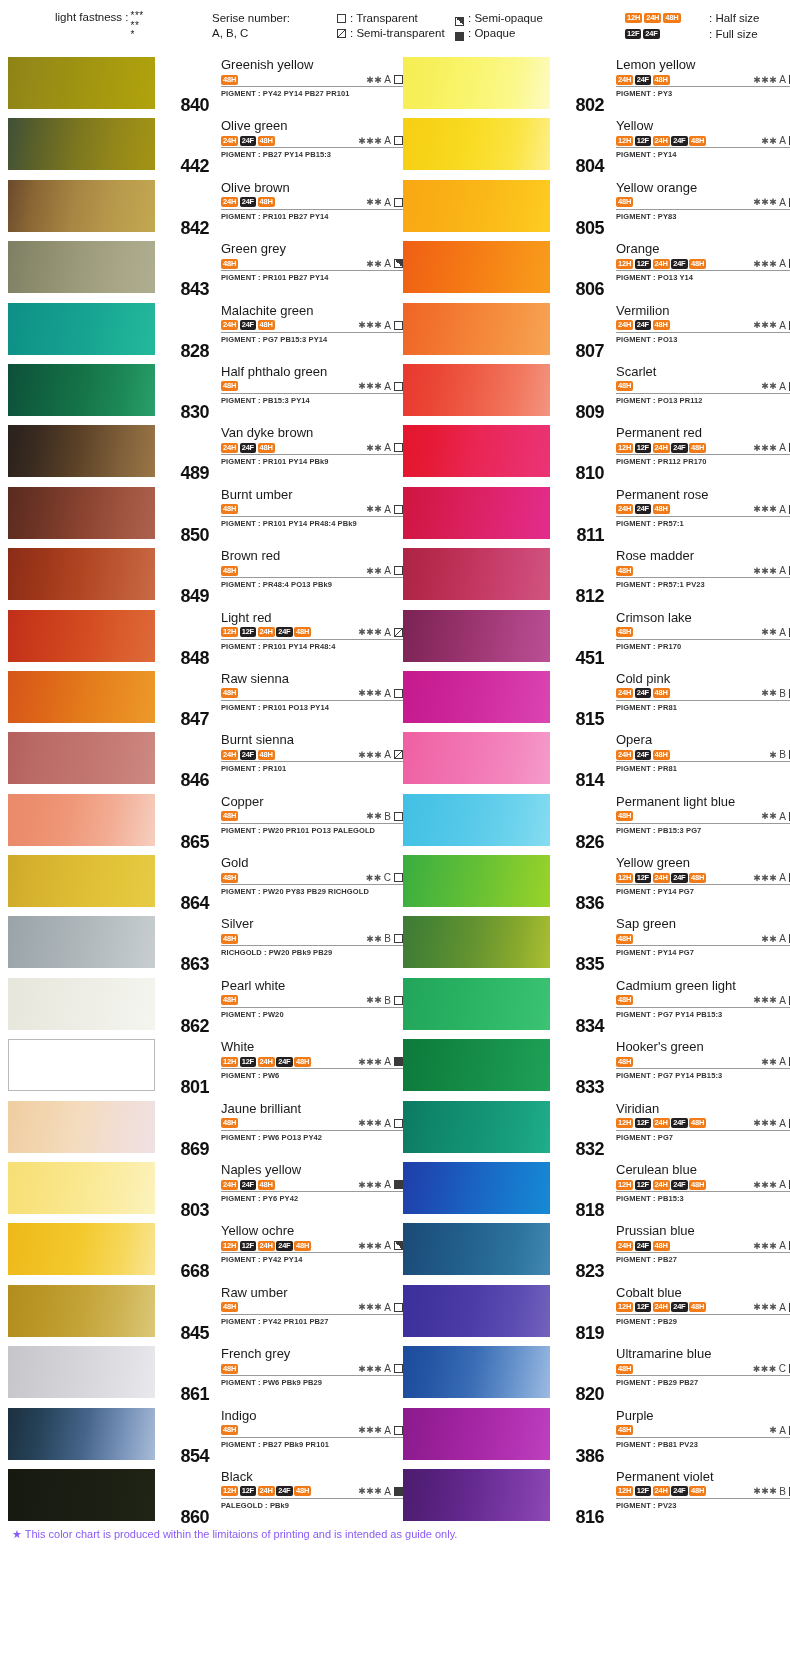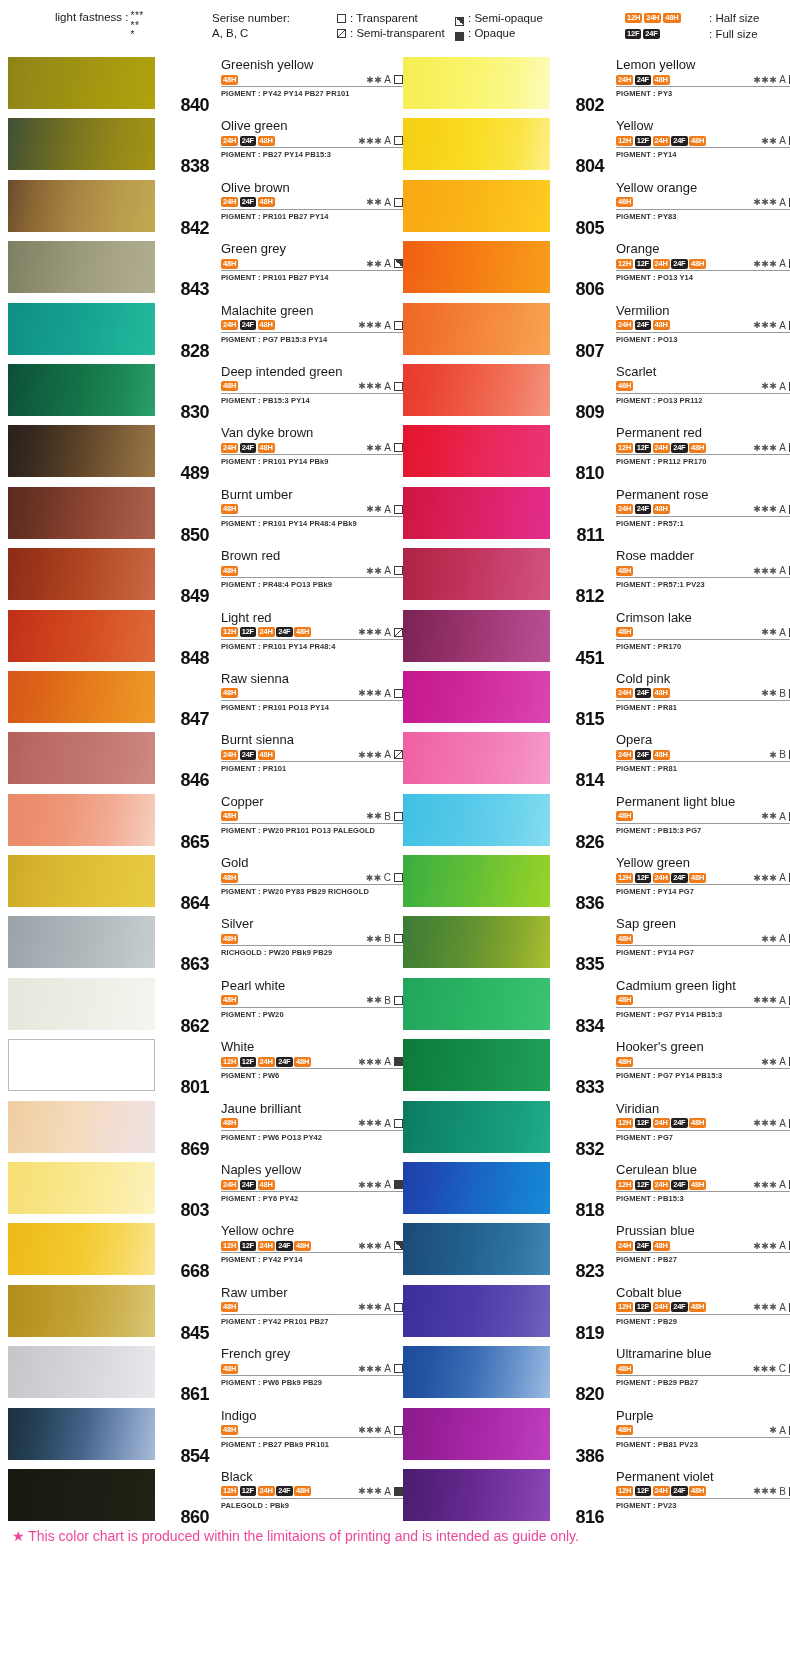--- a/index.html
+++ b/index.html
@@ -80,21 +80,21 @@
     border-bottom:1px solid #9a9a9a;display:flex;align-items:center;
   }
   .meta .badges{display:flex;gap:1.5px;align-items:center;}
   .meta .right{position:absolute;right:0;bottom:1px;display:flex;align-items:center;}
   .stars{font-size:9px;letter-spacing:0.5px;color:#555;margin-right:2px;}
   .series{font-size:10px;color:#444;margin-right:3px;}
   .pigment{font-size:7.5px;font-weight:bold;letter-spacing:0.1px;color:#333;margin-top:2px;white-space:nowrap;}
 
   
   .footnote{
-    position:absolute;left:12px;top:1528px;font-size:14px;color:#ec4899;
+    position:absolute;left:12px;top:1528px;font-size:11px;color:#8b5cf6;
   }
 </style>
 </head>
 <body>
 
 <div class="page">
 
   <div class="legend">
 
     <div class="lg-fast">
@@ -170,21 +170,21 @@
                 <span class="opbox" style="margin-right: 0px;"></span>
               </span>
             </div>
             <div class="pigment">PIGMENT : PY42 PY14 PB27 PR101</div>
           </div>
         </div>
       </div>
       <div class="row">
         <div class="swatch" style="background: linear-gradient(100deg, rgb(63, 80, 56) 0%, rgb(90, 96, 41) 20%, rgb(122, 117, 32) 45%, rgb(147, 135, 26) 72%, rgb(164, 148, 20) 100%);"></div>
         <div class="info">
-          <div class="num">838</div>
+          <div class="num">442</div>
           <div class="body">
             <div class="cname">Olive green</div>
             <div class="meta">
               <span class="badges">
                 <span class="badge h">24H</span>
                 <span class="badge f">24F</span>
                 <span class="badge h">48H</span>
               </span>
               <span class="right">
                 <span class="stars">✱✱✱</span>
@@ -258,21 +258,21 @@
             </div>
             <div class="pigment">PIGMENT : PG7 PB15:3 PY14</div>
           </div>
         </div>
       </div>
       <div class="row">
         <div class="swatch" style="background: linear-gradient(100deg, rgb(13, 79, 58) 0%, rgb(16, 96, 63) 22%, rgb(21, 115, 72) 50%, rgb(29, 138, 88) 78%, rgb(42, 160, 106) 100%);"></div>
         <div class="info">
           <div class="num">830</div>
           <div class="body">
-            <div class="cname">Deep intended green</div>
+            <div class="cname">Half phthalo green</div>
             <div class="meta">
               <span class="badges">
                 <span class="badge h">48H</span>
               </span>
               <span class="right">
                 <span class="stars">✱✱✱</span>
                 <span class="series">A</span>
                 <span class="opbox" style="margin-right: 0px;"></span>
               </span>
             </div>

